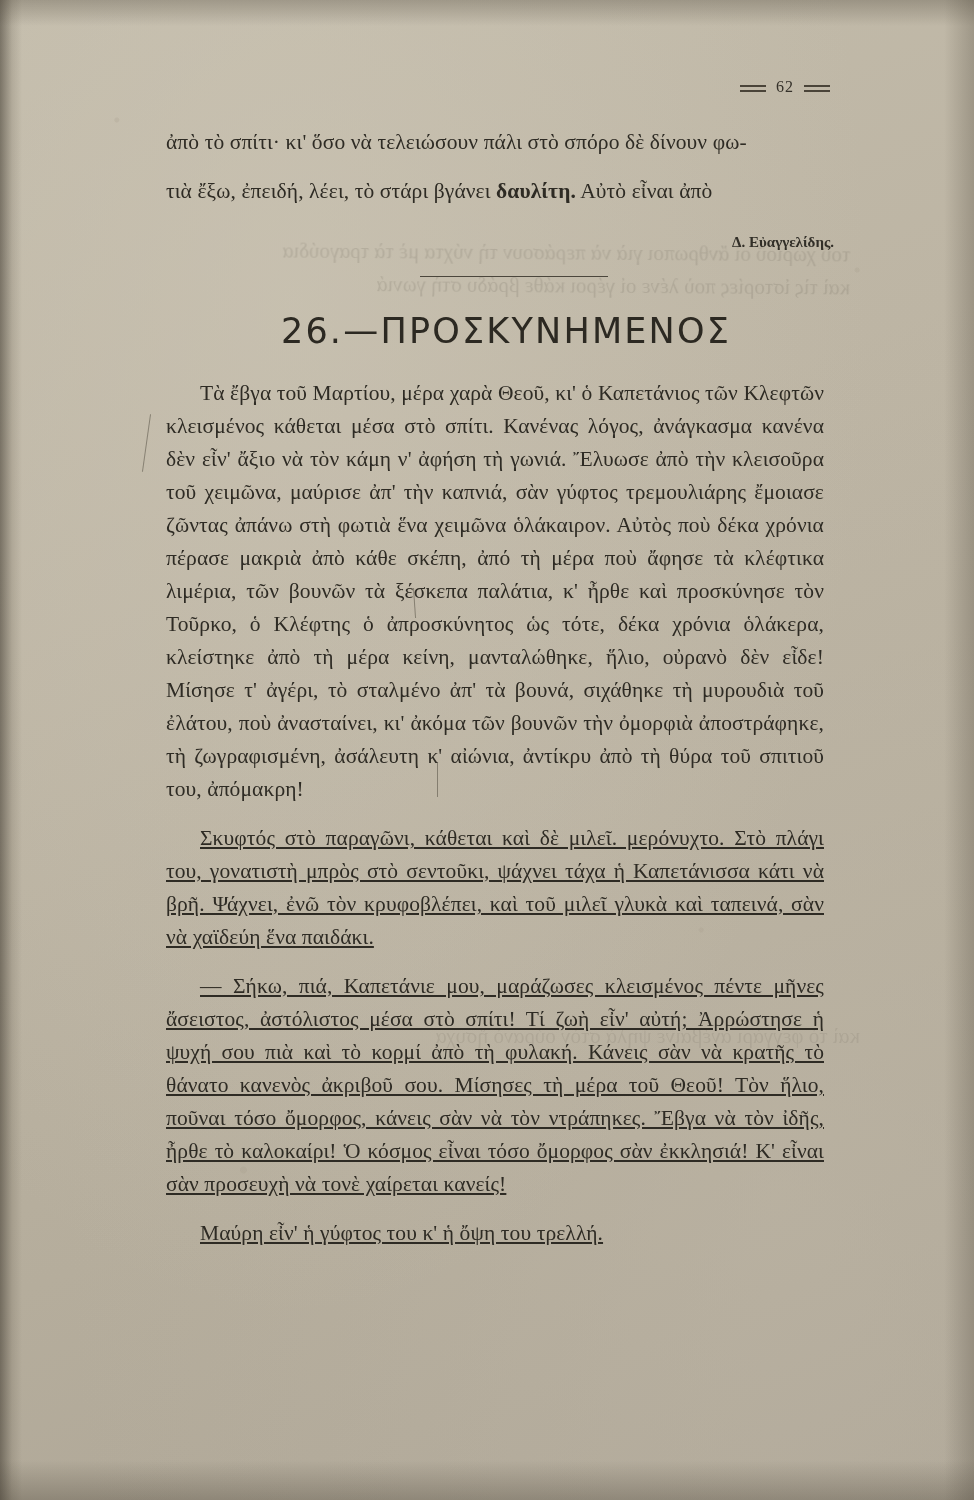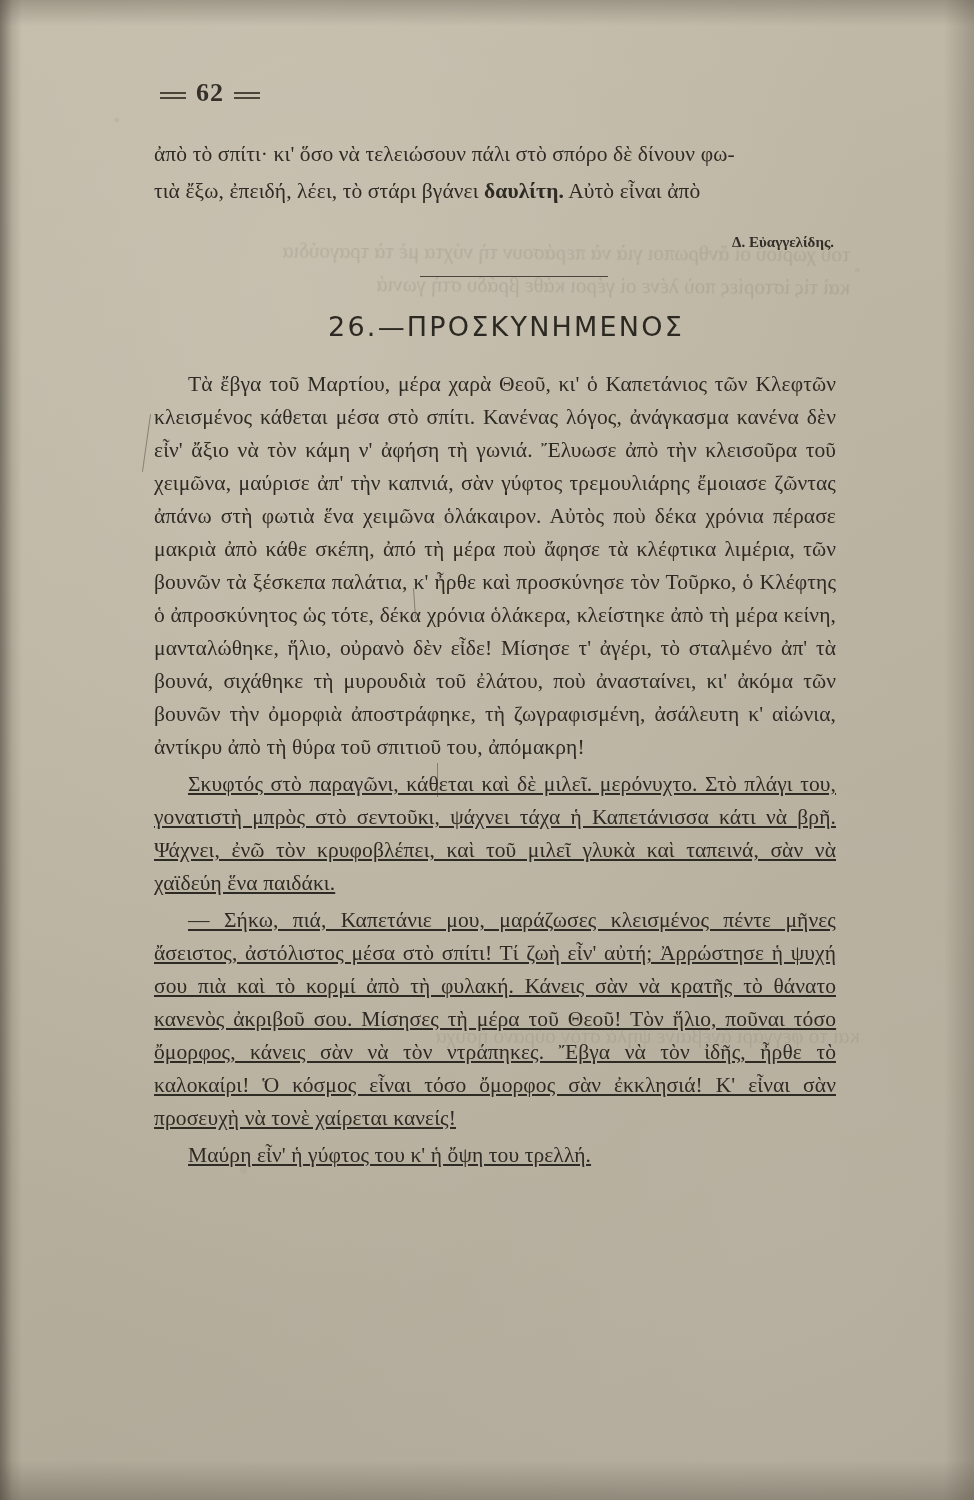--- a/index.html
+++ b/index.html
@@ -60,40 +60,39 @@
   }
 
   .content {
     position: absolute;
     left: 150px;
     top: 78px;
     width: 690px;
   }
 
   .folio {
-    text-align: left;
-    font-size: 26px;
+    text-align: right;
+    font-size: 16px;
     letter-spacing: 1px;
     color: #35312a;
     margin-bottom: 30px;
     white-space: nowrap;
-    font-weight: bold;
   }
   .folio .rule {
     display: inline-block;
     width: 26px;
     border-top: 2px solid #4a4439;
     border-bottom: 2px solid #4a4439;
     height: 3px;
     vertical-align: middle;
     margin: 0 10px;
   }
 
   p {
-    margin: 4px;
+    margin: 16px;
     font-size: 21.5px;
     line-height: 33px;
     text-align: justify;
     text-justify: inter-word;
     color: #2e2b24;
     letter-spacing: .1px;
   }
   .para-indent { text-indent: 34px; }
 
   .byline {
@@ -114,21 +113,21 @@
     display: inline-block;
     width: 188px;
     height: 0;
     border-top: 1.6px solid #4b463c;
     margin-left: 38px;
   }
 
   .section-title {
     text-align: center;
     font-family: "DejaVu Sans", sans-serif;
-    font-size: 27px;
+    font-size: 35px;
     letter-spacing: 2.2px;
     color: #2c2922;
     margin-bottom: 26px;
     margin-left: 22px;
   }
 
   .body-block p + p { margin-top: 0; text-decoration: underline; }
 
   .bold { font-weight: bold; }
 

